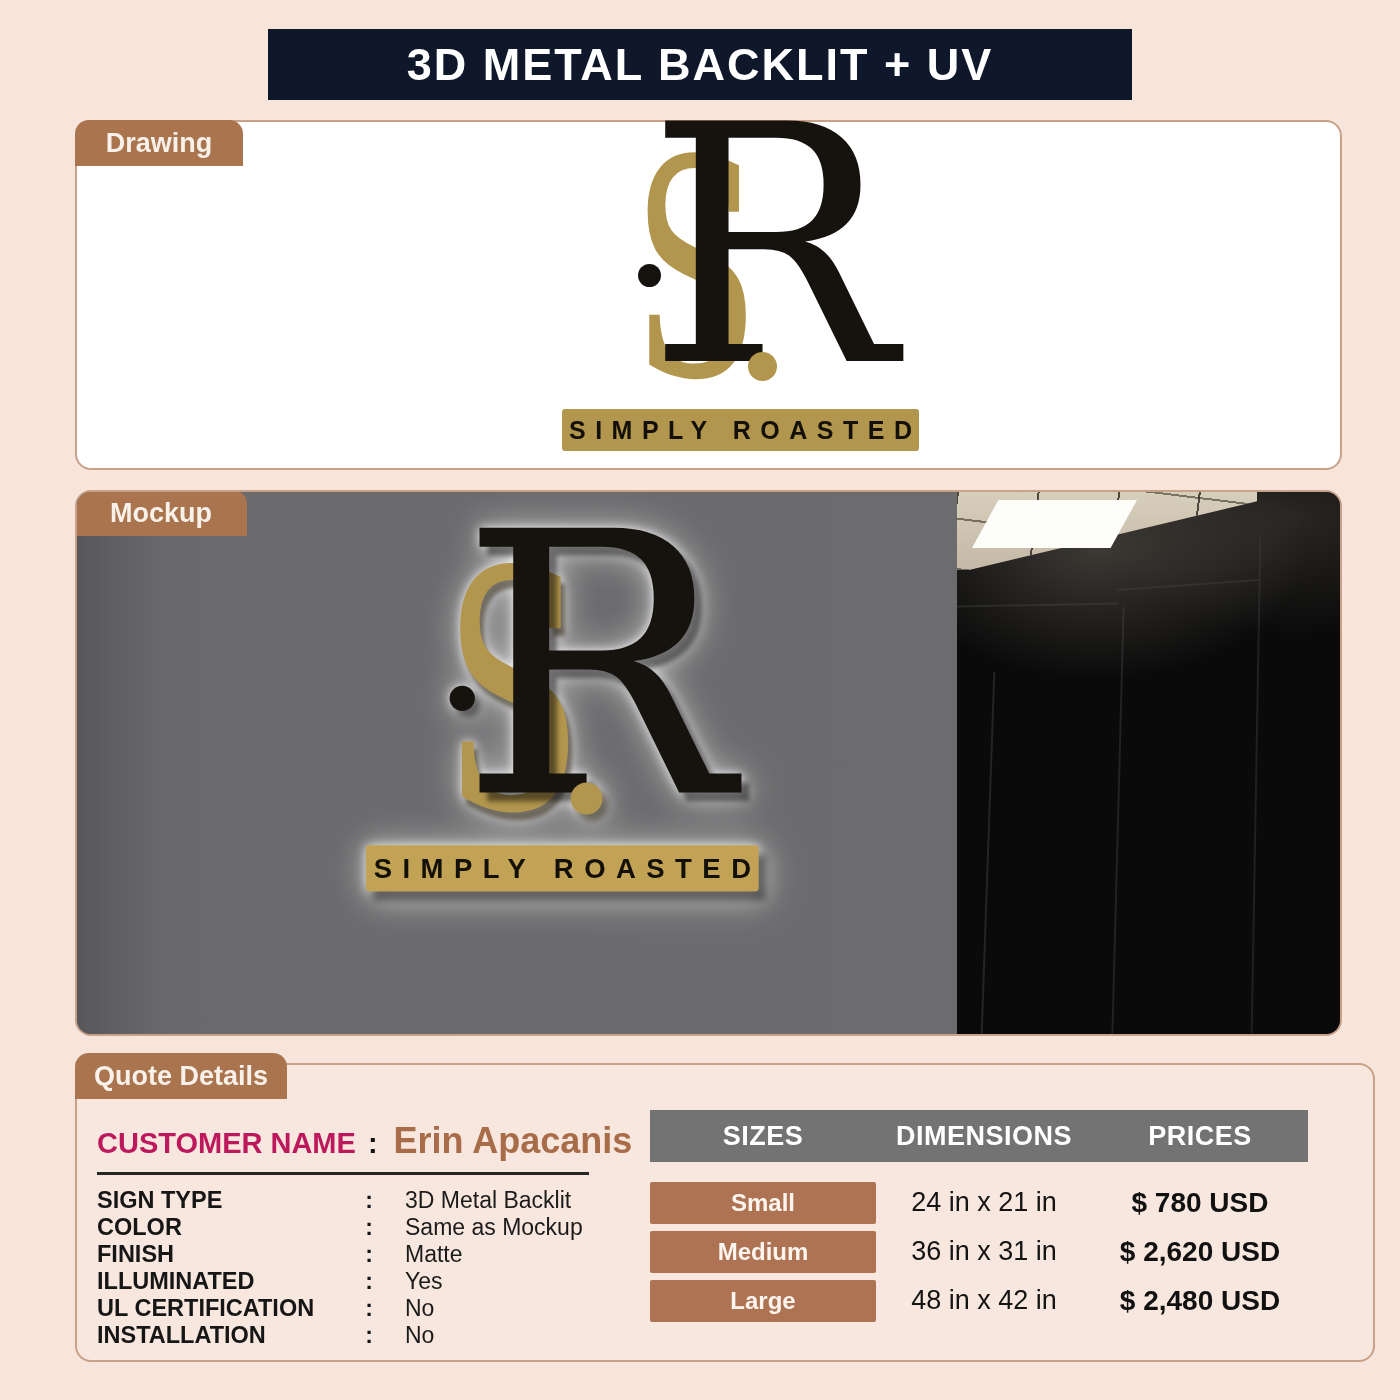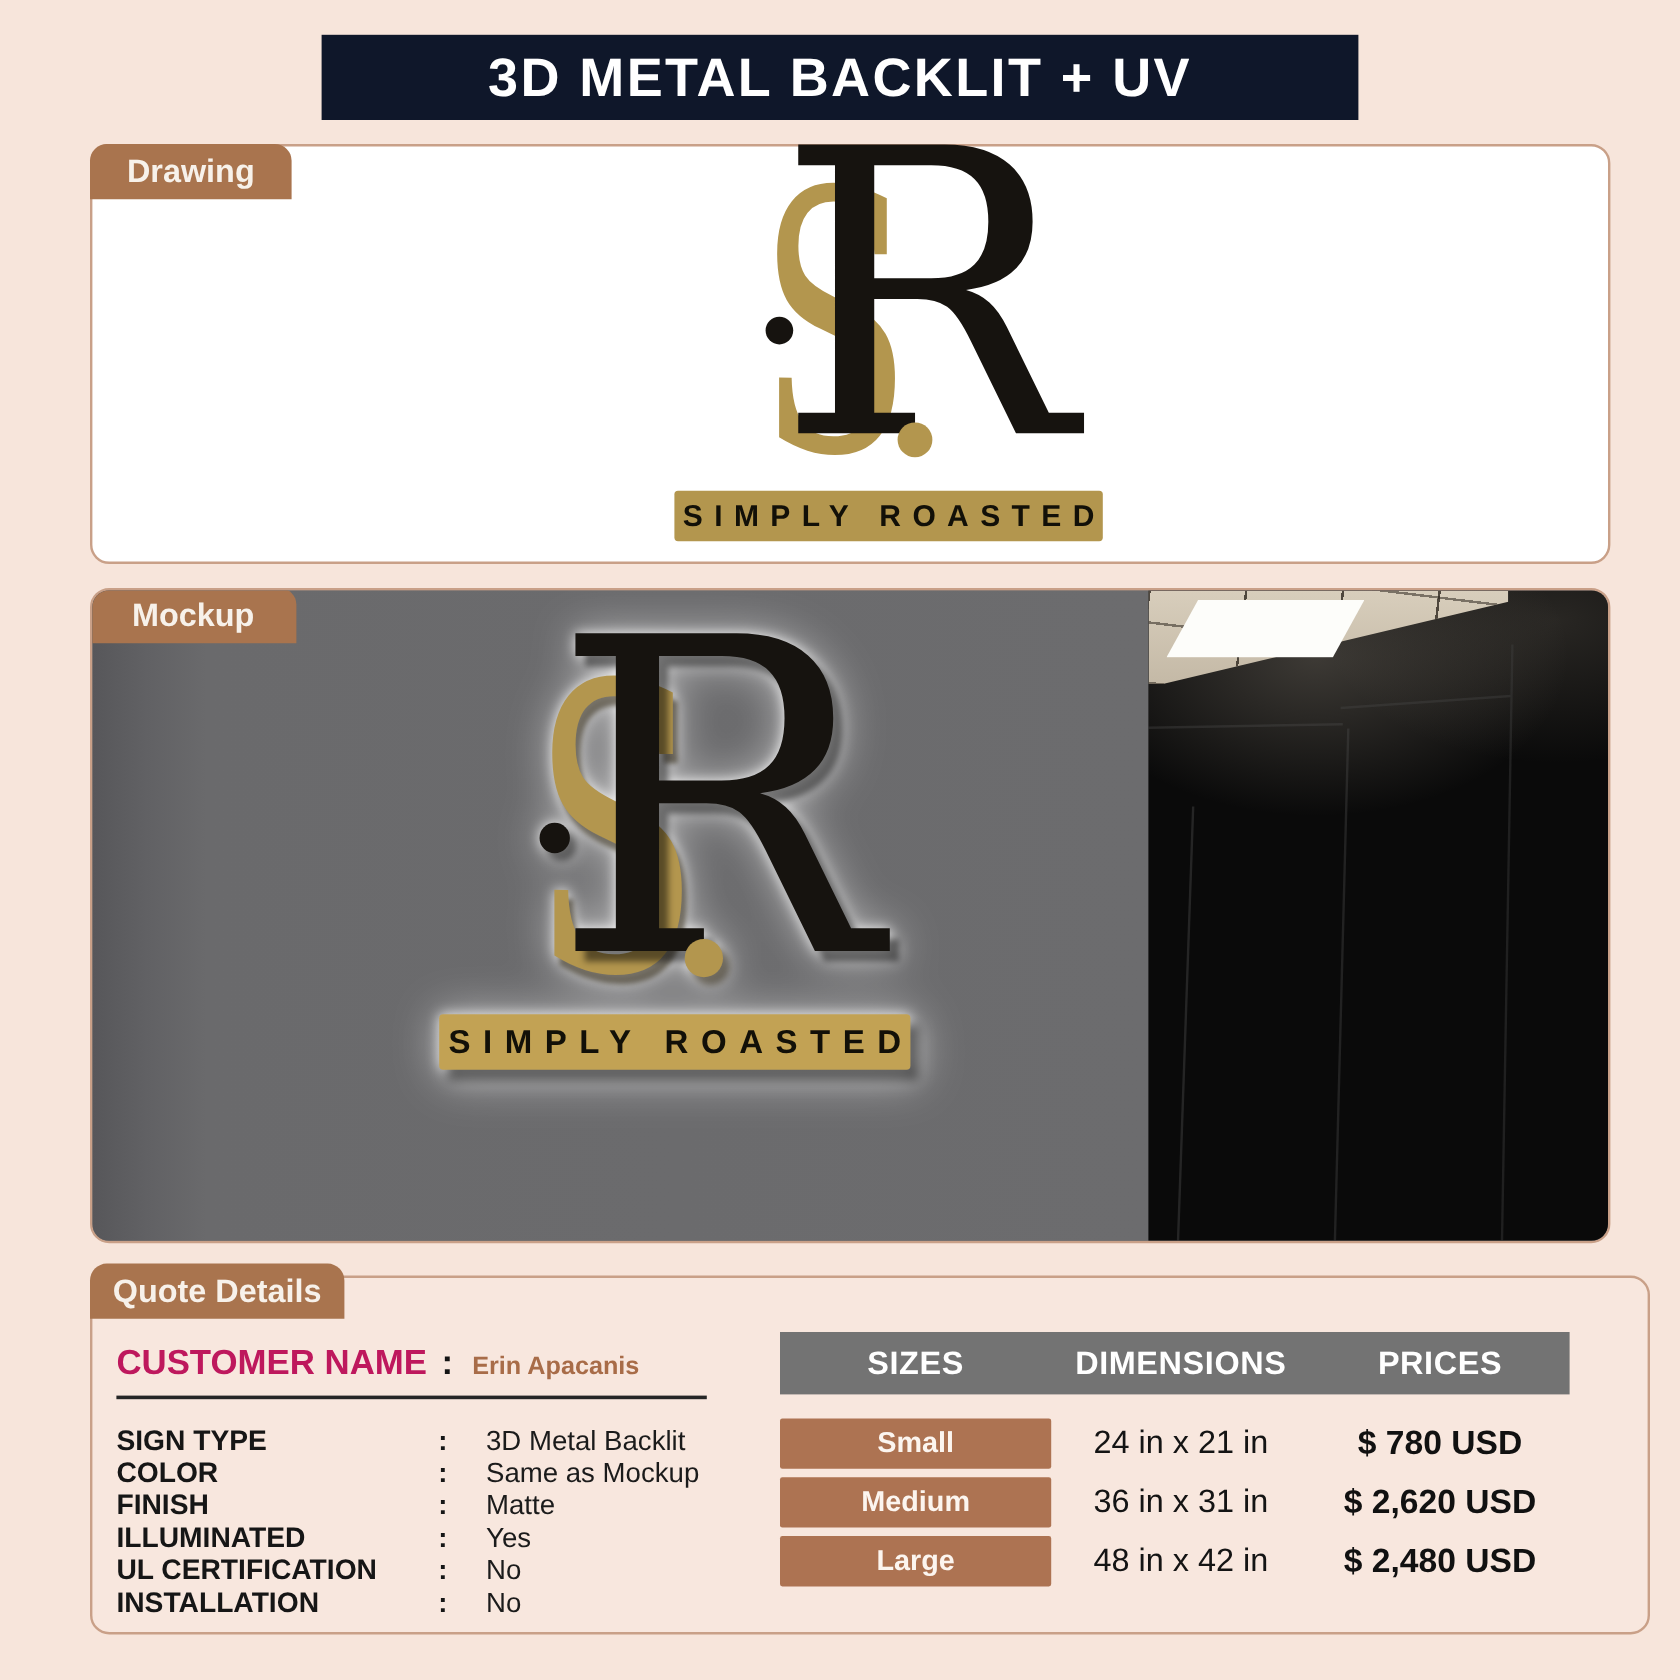--- a/index.html
+++ b/index.html
@@ -91,21 +91,21 @@
   .seam-h1{left:880px;top:112px;width:162px;height:2px;background:rgba(85,85,85,.3);transform:rotate(-1deg);}
   .seam-h2{left:1040px;top:92px;width:142px;height:2px;background:rgba(75,75,75,.35);transform:rotate(-4deg);}
   
   .customer-row{
     position:absolute;left:20px;top:55px;width:492px;
     border-bottom:3px solid #262626;padding-bottom:10px;
     display:flex;align-items:baseline;white-space:nowrap;
   }
   .customer-label{font-size:29px;font-weight:800;color:#be185d;}
   .customer-colon{font-size:29px;font-weight:800;color:#141414;margin:0 16px 0 12px;}
-  .customer-name{font-size:21px;font-weight:600;color:#a86c48;}
+  .customer-name{font-size:36px;font-weight:600;color:#a86c48;}
   .details{position:absolute;left:20px;top:122px;}
   .detail-row{display:grid;grid-template-columns:258px 28px auto;align-items:center;height:27px;}
   .detail-label{font-size:23.5px;font-weight:800;color:#161616;white-space:nowrap;}
   .detail-colon{font-size:23px;font-weight:800;color:#161616;text-align:center;}
   .detail-value{font-size:23px;font-weight:500;color:#1b1b1b;padding-left:22px;white-space:nowrap;}
   .price-table{position:absolute;left:573px;top:45px;width:658px;}
   .pt-header{
     height:52px;background:#737373;
     display:grid;grid-template-columns:226px 1fr 1fr;align-items:center;
   }

